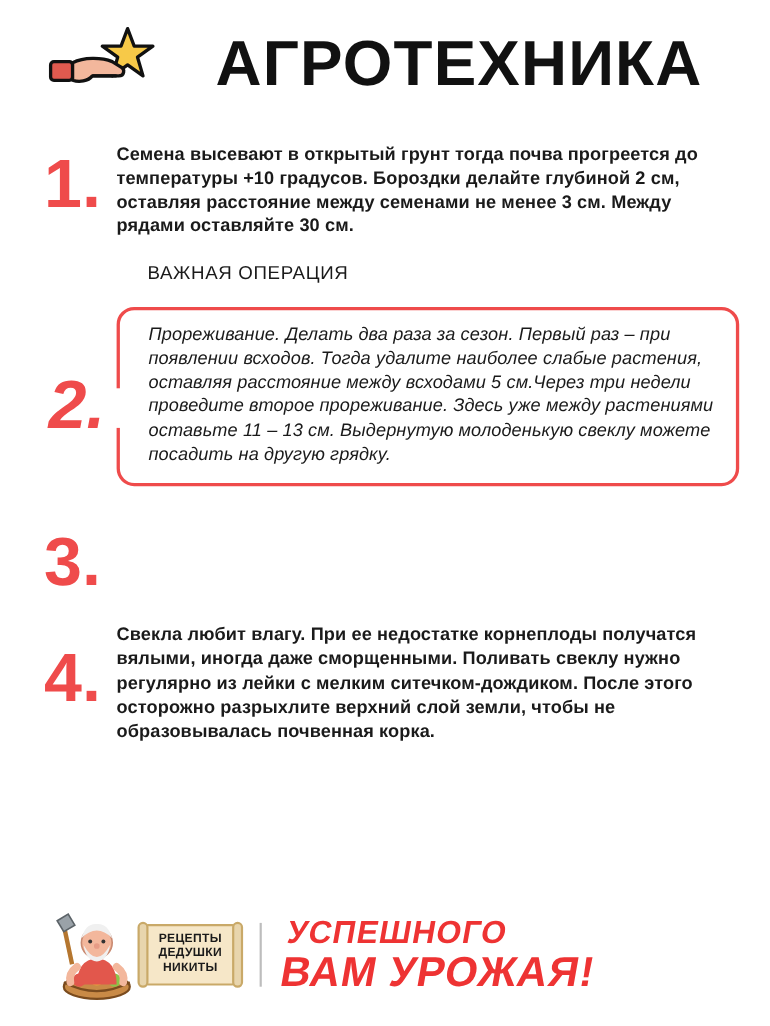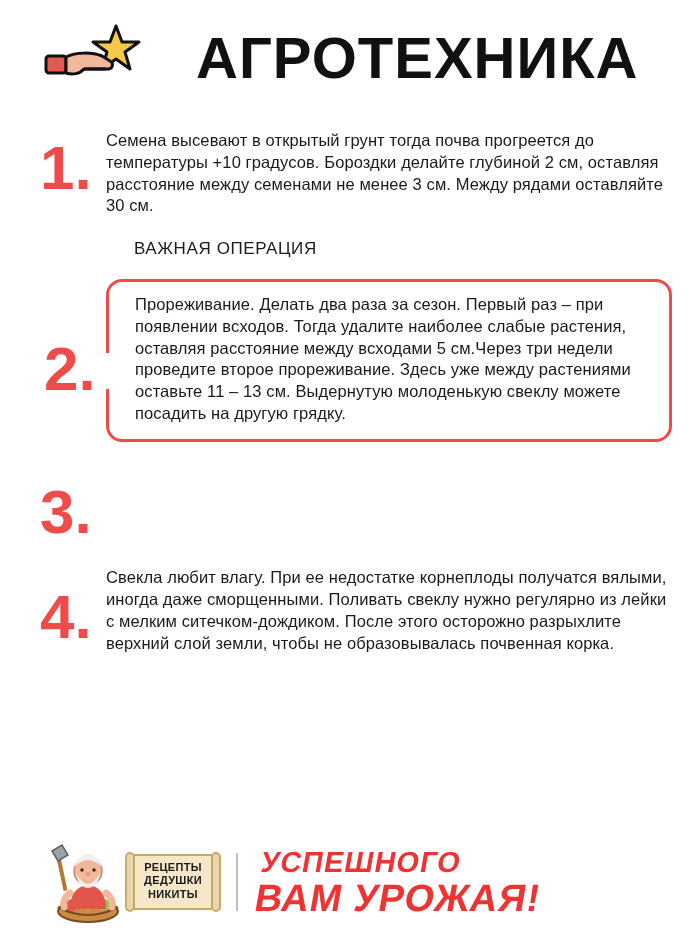--- a/index.html
+++ b/index.html
@@ -65,20 +65,21 @@
     font-weight: bold;
     color: #ef4b4b;
     line-height: 0.9;
     font-family: "Liberation Sans", sans-serif;
     position: relative;
     padding-left: 12px;
   }
   .body-col {
     flex: 1 1 auto;
     padding-top: 4px;
+    font-weight: bold;
   }
   .para {
     font-size: 16.5px;
     line-height: 1.32;
     color: #1a1a1a;
     margin: 0;
     letter-spacing: 0.1px;
   }
   .subhead {
     font-size: 17px;
@@ -90,21 +91,21 @@
 
   
   .callout {
     position: relative;
     border: 3px solid #ef4b4b;
     border-radius: 16px;
     margin: 0 0 0 78px;
     padding: 12px 14px 14px 26px;
   }
   .callout .para { position: relative; z-index: 2; }
-  .step2-wrap { position: relative; }
+  .step2-wrap { position: relative; font-style: italic; }
   .step2-num {
     position: absolute;
     left: 12px;
     top: 62px;
     font-size: 62px;
     font-weight: bold;
     color: #ef4b4b;
     line-height: 0.9;
     z-index: 3;
     background: #ffffff;
@@ -124,21 +125,21 @@
   .step-3 { margin-top: 30px; }
   .step-4 { margin-top: 24px; }
   .step-1 .num { padding-top: 14px; }
   .step-3 .num { padding-top: 12px; }
   .step-4 .num { padding-top: 26px; }
 
   
   .footer {
     position: absolute;
     left: 0;
-    bottom: 8px;
+    bottom: 22px;
     width: 100%;
     display: flex;
     align-items: center;
     padding-left: 44px;
   }
   .grandpa {
     width: 86px;
     height: 86px;
     position: relative;
     flex: 0 0 auto;

